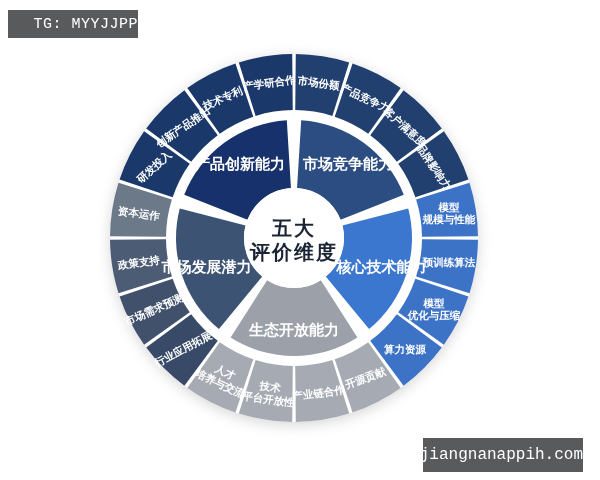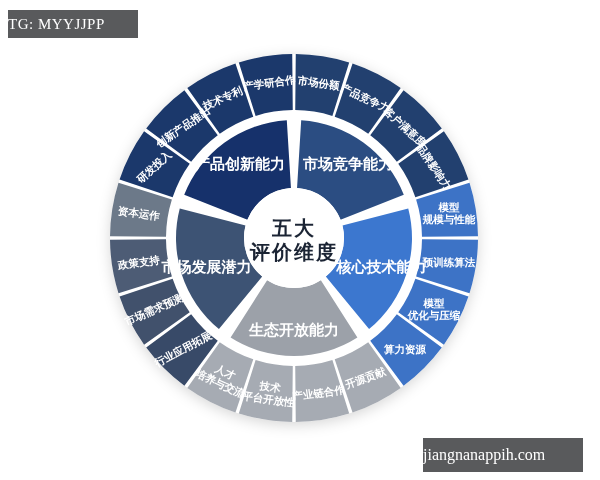--- a/index.html
+++ b/index.html
@@ -2,22 +2,22 @@
 <html style="--badge-bg: #595a5c;"><head>
 <meta charset="utf-8">
 <style>
   html,body{margin:0;padding:0;}
   body{
     width:600px;height:480px;position:relative;background:#ffffff;overflow:hidden;
     font-family:"Liberation Sans",sans-serif;
   }
   .badge{
     position:absolute;background:var(--badge-bg,#595a5c);color:#ffffff;
-    display:flex;align-items:center;justify-content:flex-start;
-    font-family:Liberation Serif, serif;
+    display:flex;align-items:center;justify-content:flex-end;
+    font-family:Liberation Mono, monospace;
   }
   .badge.header{left:8px;top:10px;width:130px;height:28px;font-size:15px;letter-spacing:.5px;}
   .badge.footer{left:423px;top:438px;width:160px;height:34px;font-size:16px;}
   #wheel-svg{position:absolute;left:0;top:0;}
   #wheel-svg text{font-family:"Liberation Sans",sans-serif;}
   .shadow-circle{filter:drop-shadow(0 3px 7px rgba(0,0,0,.16));}
 </style>
 </head>
 <body>
 

